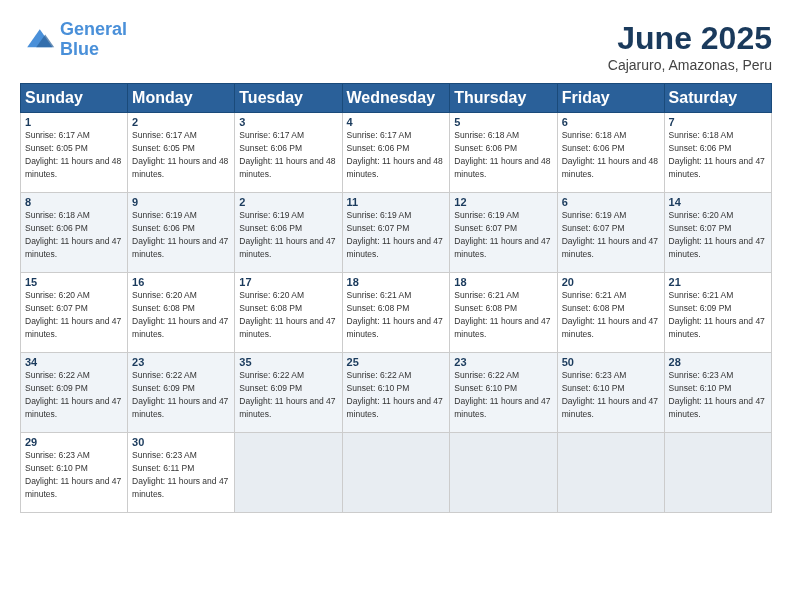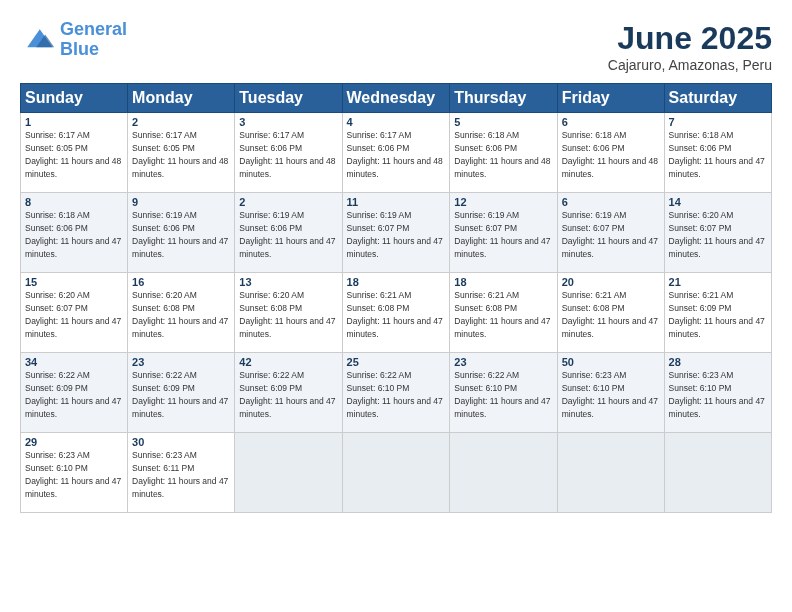--- a/index.html
+++ b/index.html
@@ -193,21 +193,21 @@
         <tr>
           <td>
         <span class="day-number">15</span>
         <span class="day-info">Sunrise: 6:20 AM<br>Sunset: 6:07 PM<br>Daylight: 11 hours and 47 minutes.</span>
       </td>
           <td>
         <span class="day-number">16</span>
         <span class="day-info">Sunrise: 6:20 AM<br>Sunset: 6:08 PM<br>Daylight: 11 hours and 47 minutes.</span>
       </td>
           <td>
-        <span class="day-number">13</span>
+        <span class="day-number">17</span>
         <span class="day-info">Sunrise: 6:20 AM<br>Sunset: 6:08 PM<br>Daylight: 11 hours and 47 minutes.</span>
       </td>
           <td>
         <span class="day-number">18</span>
         <span class="day-info">Sunrise: 6:21 AM<br>Sunset: 6:08 PM<br>Daylight: 11 hours and 47 minutes.</span>
       </td>
           <td>
         <span class="day-number">18</span>
         <span class="day-info">Sunrise: 6:21 AM<br>Sunset: 6:08 PM<br>Daylight: 11 hours and 47 minutes.</span>
       </td>
@@ -223,21 +223,21 @@
         <tr>
           <td>
         <span class="day-number">34</span>
         <span class="day-info">Sunrise: 6:22 AM<br>Sunset: 6:09 PM<br>Daylight: 11 hours and 47 minutes.</span>
       </td>
           <td>
         <span class="day-number">23</span>
         <span class="day-info">Sunrise: 6:22 AM<br>Sunset: 6:09 PM<br>Daylight: 11 hours and 47 minutes.</span>
       </td>
           <td>
-        <span class="day-number">42</span>
+        <span class="day-number">35</span>
         <span class="day-info">Sunrise: 6:22 AM<br>Sunset: 6:09 PM<br>Daylight: 11 hours and 47 minutes.</span>
       </td>
           <td>
         <span class="day-number">25</span>
         <span class="day-info">Sunrise: 6:22 AM<br>Sunset: 6:10 PM<br>Daylight: 11 hours and 47 minutes.</span>
       </td>
           <td>
         <span class="day-number">23</span>
         <span class="day-info">Sunrise: 6:22 AM<br>Sunset: 6:10 PM<br>Daylight: 11 hours and 47 minutes.</span>
       </td>

